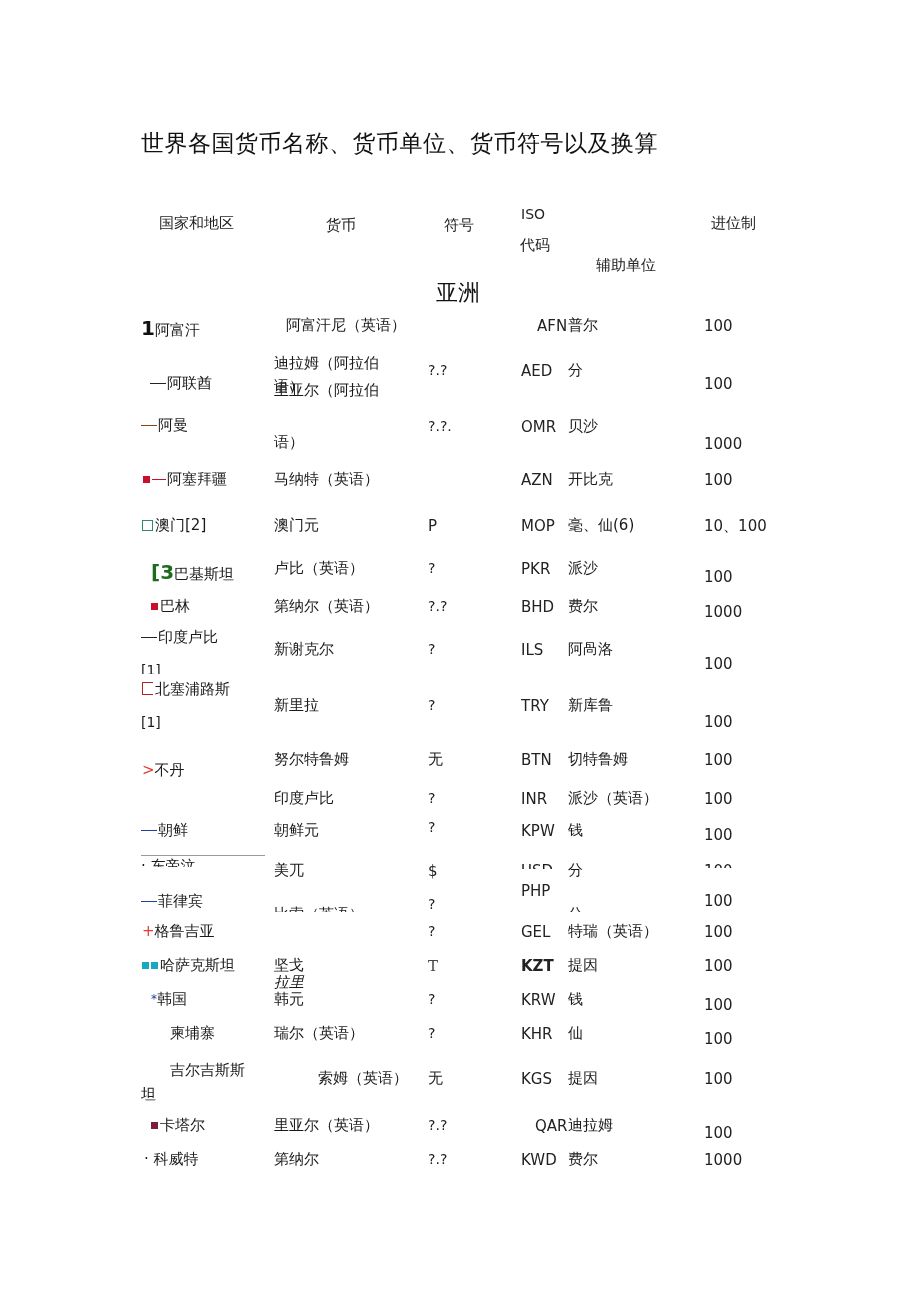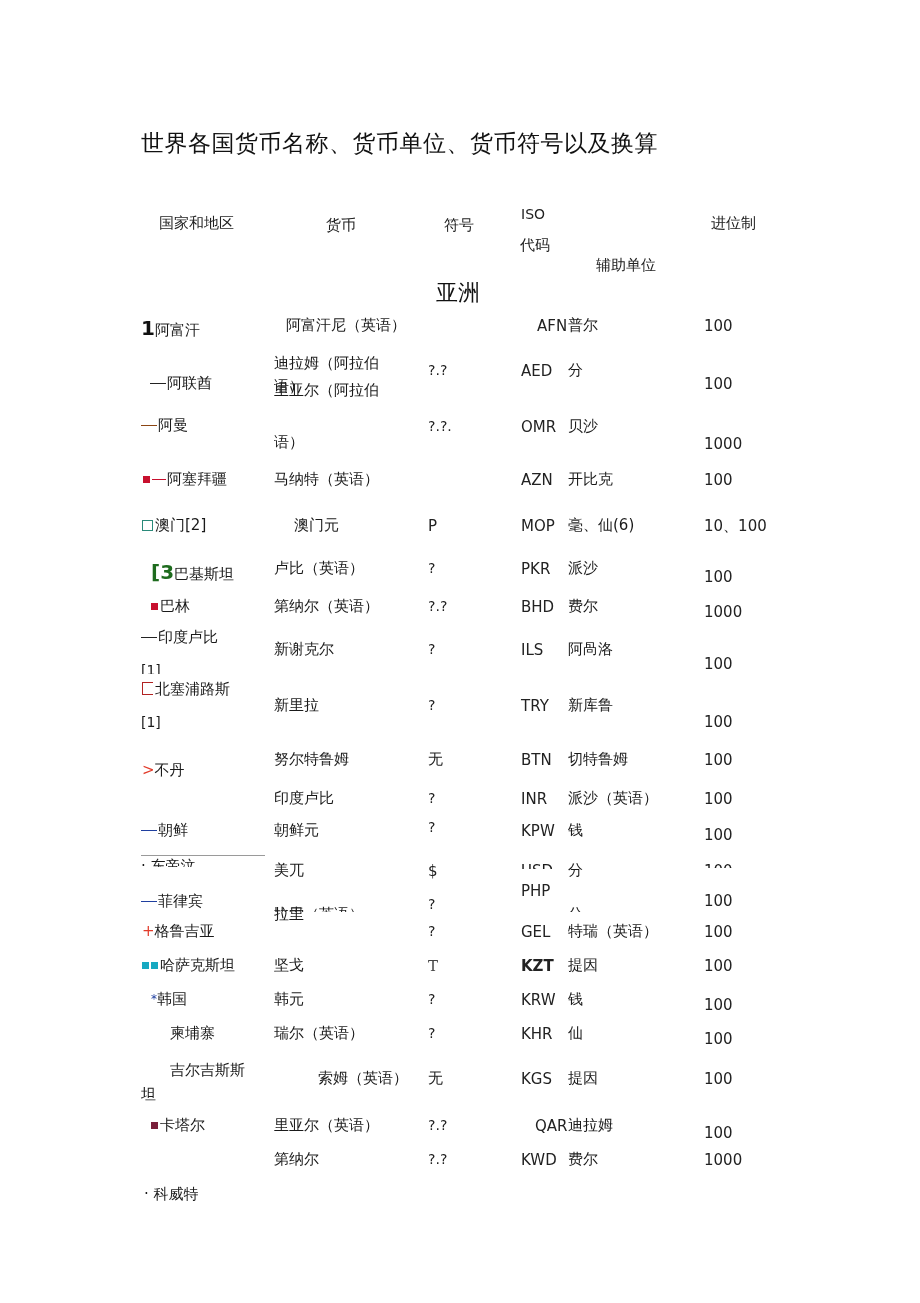--- a/index.html
+++ b/index.html
@@ -78,21 +78,21 @@
   <div>
     <div class="abs cell" style="left:143px;top:465px;"><span class="sq-red"></span><span class="dash" style="border-top-color:#c8102e;width:14px;"></span><span>阿塞拜疆</span></div>
     <div class="abs cell" style="left:274px;top:465px;">马纳特（英语）</div>
     <div class="abs code" style="left:521px;top:471px;">AZN</div>
     <div class="abs cell" style="left:568px;top:465px;">开比克</div>
     <div class="abs code" style="left:704px;top:471px;">100</div>
   </div>
 
   <div>
     <div class="abs cell" style="left:142px;top:511px;"><span class="box-teal"></span><span>澳门[2]</span></div>
-    <div class="abs cell" style="left:274px;top:511px;margin-left:20px;">澳门元</div>
+    <div class="abs cell" style="left:274px;top:511px;">澳门元</div>
     <div class="abs code" style="left:428px;top:517px;">P</div>
     <div class="abs code" style="left:521px;top:517px;">MOP</div>
     <div class="abs cell" style="left:568px;top:511px;">毫、仙(6)</div>
     <div class="abs code" style="left:704px;top:517px;">10、100</div>
   </div>
 
   <div>
     <div class="abs cell" style="left:151px;top:558px;"><span class="mk-green">[3</span><span>巴基斯坦</span></div>
     <div class="abs cell" style="left:274px;top:554px;">卢比（英语）</div>
     <div class="abs sym" style="left:428px;top:560px;">?</div>
@@ -171,21 +171,21 @@
     <div class="abs cell" style="left:141px;top:875px;margin-top:12px;"><span class="dash dash-blue"></span><span>菲律宾</span></div>
     <div class="abs clip" style="left:274px;top:901px;height:11px;font-size:15px;line-height:26px;">比索（英语）</div>
     <div class="abs sym" style="left:428px;top:896px;">?</div>
     <div class="abs code" style="left:521px;top:882px;">PHP</div>
     <div class="abs clip" style="left:568px;top:902px;height:10px;font-size:15px;line-height:24px;">分</div>
     <div class="abs code" style="left:704px;top:892px;">100</div>
   </div>
 
   <div>
     <div class="abs cell" style="left:142px;top:917px;"><span class="mk-red">+</span><span>格鲁吉亚</span></div>
-    <div class="abs cell" style="left:274px;top:900px;">拉里</div>
+    <div class="abs cell" style="left:274px;top:968px;font-style:italic;">拉里</div>
     <div class="abs sym" style="left:428px;top:923px;">?</div>
     <div class="abs code" style="left:521px;top:923px;">GEL</div>
     <div class="abs cell" style="left:568px;top:917px;">特瑞（英语）</div>
     <div class="abs code" style="left:704px;top:923px;">100</div>
   </div>
 
   <div>
     <div class="abs cell" style="left:142px;top:951px;"><span class="sq-teal"></span><span class="sq-teal"></span><span>哈萨克斯坦</span></div>
     <div class="abs cell" style="left:274px;top:951px;">坚戈</div>
     <div class="abs" style="left:428px;top:957px;font-family:'DejaVu Serif',serif;font-size:15px;color:#444;">T</div>
@@ -225,21 +225,21 @@
   <div>
     <div class="abs cell" style="left:151px;top:1111px;"><span class="sq-maroon"></span><span>卡塔尔</span></div>
     <div class="abs cell" style="left:274px;top:1111px;">里亚尔（英语）</div>
     <div class="abs sym" style="left:428px;top:1117px;">?.?</div>
     <div class="abs code" style="left:535px;top:1117px;">QAR</div>
     <div class="abs cell" style="left:568px;top:1111px;">迪拉姆</div>
     <div class="abs code" style="left:704px;top:1124px;">100</div>
   </div>
 
   <div>
-    <div class="abs cell" style="left:144px;top:1145px;margin-top:35px;"><span>·</span> <span>科威特</span></div>
+    <div class="abs cell" style="left:144px;top:1145px;"><span>·</span> <span>科威特</span></div>
     <div class="abs cell" style="left:274px;top:1145px;">第纳尔</div>
     <div class="abs sym" style="left:428px;top:1151px;">?.?</div>
     <div class="abs code" style="left:521px;top:1151px;">KWD</div>
     <div class="abs cell" style="left:568px;top:1145px;">费尔</div>
     <div class="abs code" style="left:704px;top:1151px;">1000</div>
   </div>
 
 </div>
 
 </body></html>

